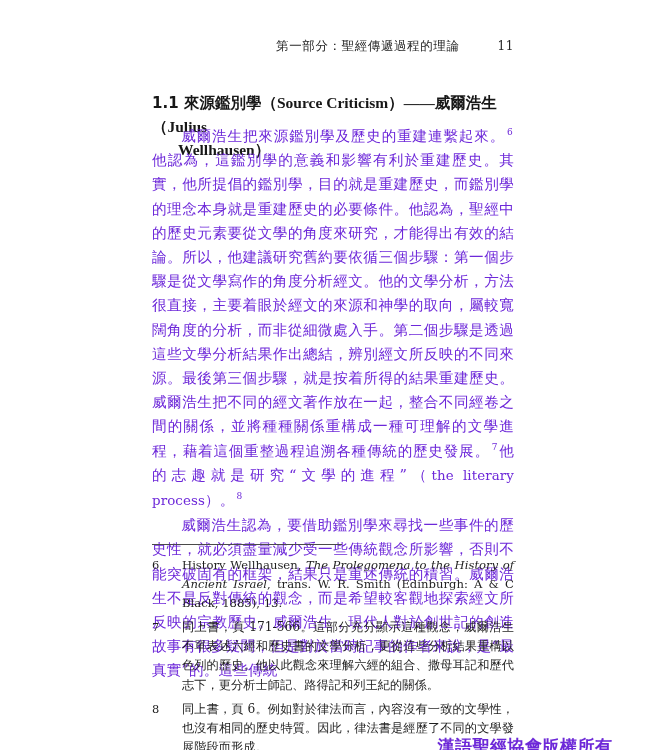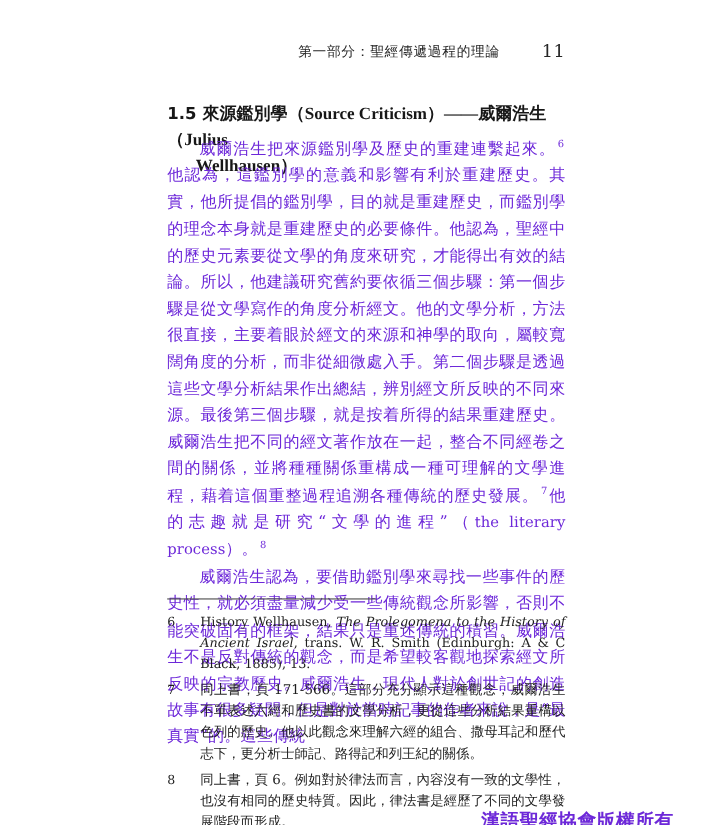--- a/index.html
+++ b/index.html
@@ -25,34 +25,34 @@
   }
 
   
   .running-head {
     position: absolute;
     left: 152px;
     top: 36px;
     width: 362px;
     height: 20px;
     display: flex;
-    align-items: flex-end;
+    align-items: center;
     justify-content: flex-end;
     font-size: 12.5px;
     letter-spacing: 0.6px;
     color: #262626;
     white-space: nowrap;
   }
   .running-head .rh-title {
     font-family: "DejaVu Serif", "Liberation Serif", serif;
   }
   .running-head .rh-pageno {
     margin-left: 38px;
     font-family: "DejaVu Serif", "Liberation Serif", serif;
-    font-size: 16px;
+    font-size: 12px;
   }
 
   
   .section-heading {
     position: absolute;
     left: 152px;
     top: 78px;
     width: 364px;
     font-size: 15.5px;
     line-height: 23px;
@@ -168,21 +168,21 @@
 <body>
 
 <div class="page">
 
   <div class="running-head">
     <span class="rh-title">第一部分：聖經傳遞過程的理論</span>
     <span class="rh-pageno">11</span>
   </div>
 
   <h2 class="section-heading">
-    <span class="sh-num">1.5</span>
+    <span class="sh-num">1.1</span>
     <span class="sh-body">來源鑑別學（Source Criticism）——威爾浩生（Julius</span>
     <span class="heading-line-2 sh-body">Wellhausen）</span>
   </h2>
 
   <div class="body-copy">
     <p class="para indent"><span>威爾浩生把來源鑑別學及歷史的重建連繫起來。</span><sup class="fn-ref">6</sup><span>他認為，這鑑別學的意義和影響有利於重建歷史。其實，他所提倡的鑑別學，目的就是重建歷史，而鑑別學的理念本身就是重建歷史的必要條件。他認為，聖經中的歷史元素要從文學的角度來研究，才能得出有效的結論。所以，他建議研究舊約要依循三個步驟：第一個步驟是從文學寫作的角度分析經文。他的文學分析，方法很直接，主要着眼於經文的來源和神學的取向，屬較寬闊角度的分析，而非從細微處入手。第二個步驟是透過這些文學分析結果作出總結，辨別經文所反映的不同來源。最後第三個步驟，就是按着所得的結果重建歷史。威爾浩生把不同的經文著作放在一起，整合不同經卷之間的關係，並將種種關係重構成一種可理解的文學進程，藉着這個重整過程追溯各種傳統的歷史發展。</span><sup class="fn-ref">7</sup><span>他的志趣就是研究“文學的進程”（</span><span class="latin">the literary process</span><span>）。</span><sup class="fn-ref">8</sup></p>
     <p class="para indent"><span>威爾浩生認為，要借助鑑別學來尋找一些事件的歷史性，就必須盡量減少受一些傳統觀念所影響，否則不能突破固有的框架，結果只是重述傳統的積習。威爾浩生不是反對傳統的觀念，而是希望較客觀地探索經文所反映的宗教歷史。威爾浩生，現代人對於創世記的創造故事有很多疑問，但是對於當時記事的作者來說，是“最真實”的。這些傳統</span></p>
   </div>
 
   <div class="footnote-rule"></div>

